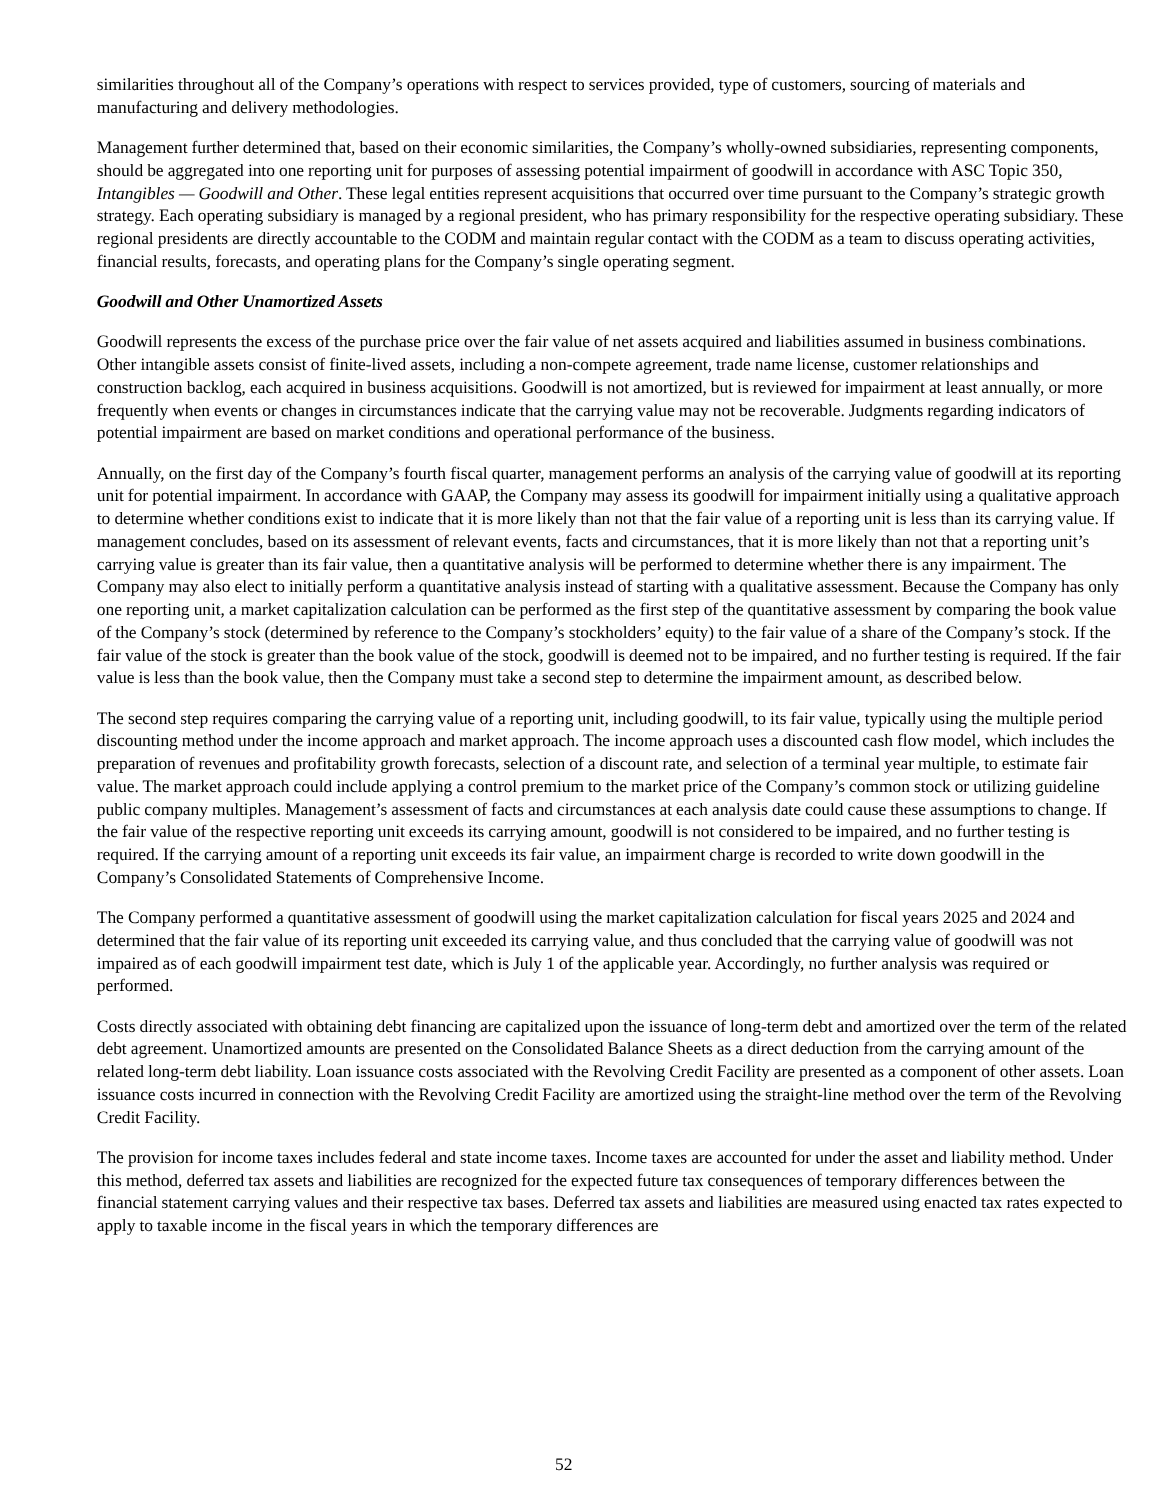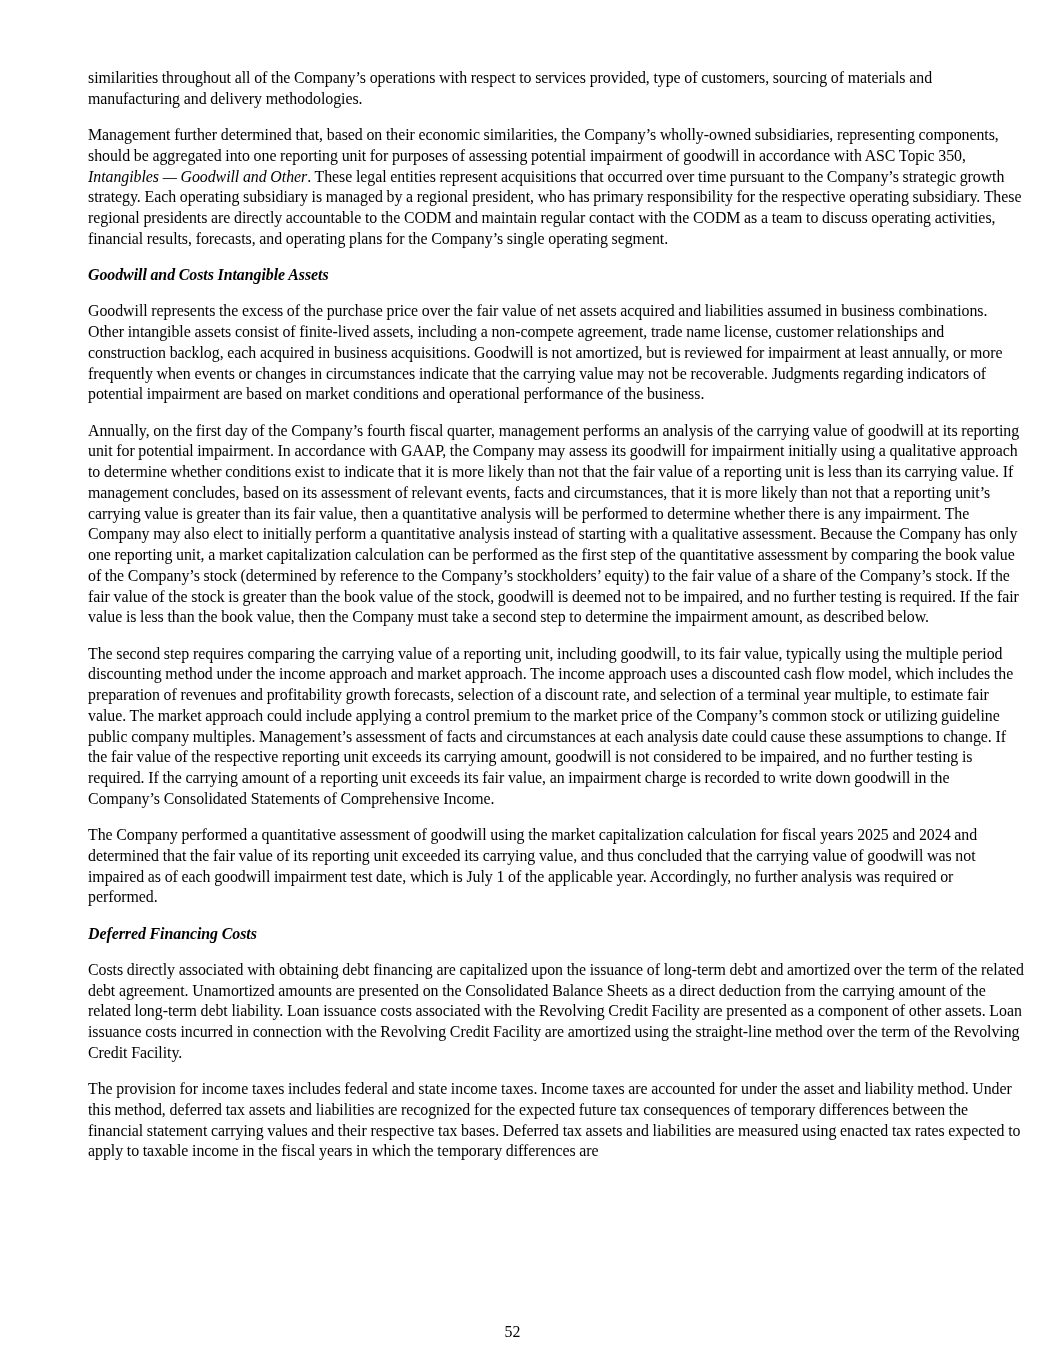--- a/index.html
+++ b/index.html
@@ -47,31 +47,30 @@
     }
   </style>
 </head>
 <body>
 
 <div class="page">
   <p class="para">similarities throughout all of the Company’s operations with respect to services provided, type of customers, sourcing of materials and manufacturing and delivery methodologies.</p>
 
   <p class="para"><span>Management further determined that, based on their economic similarities, the Company’s wholly-owned subsidiaries, representing components, should be aggregated into one reporting unit for purposes of assessing potential impairment of goodwill in accordance with ASC Topic 350, </span><em>Intangibles — Goodwill and Other</em><span>. These legal entities represent acquisitions that occurred over time pursuant to the Company’s strategic growth strategy. Each operating subsidiary is managed by a regional president, who has primary responsibility for the respective operating subsidiary. These regional presidents are directly accountable to the CODM and maintain regular contact with the CODM as a team to discuss operating activities, financial results, forecasts, and operating plans for the Company’s single operating segment.</span></p>
 
-  <p class="heading">Goodwill and Costs Intangible Assets</p>
+  <p class="heading">Goodwill and Other Unamortized Assets</p>
 
   <p class="para">Goodwill represents the excess of the purchase price over the fair value of net assets acquired and liabilities assumed in business combinations. Other intangible assets consist of finite-lived assets, including a non-compete agreement, trade name license, customer relationships and construction backlog, each acquired in business acquisitions. Goodwill is not amortized, but is reviewed for impairment at least annually, or more frequently when events or changes in circumstances indicate that the carrying value may not be recoverable. Judgments regarding indicators of potential impairment are based on market conditions and operational performance of the business.</p>
 
   <p class="para">Annually, on the first day of the Company’s fourth fiscal quarter, management performs an analysis of the carrying value of goodwill at its reporting unit for potential impairment. In accordance with GAAP, the Company may assess its goodwill for impairment initially using a qualitative approach to determine whether conditions exist to indicate that it is more likely than not that the fair value of a reporting unit is less than its carrying value. If management concludes, based on its assessment of relevant events, facts and circumstances, that it is more likely than not that a reporting unit’s carrying value is greater than its fair value, then a quantitative analysis will be performed to determine whether there is any impairment. The Company may also elect to initially perform a quantitative analysis instead of starting with a qualitative assessment. Because the Company has only one reporting unit, a market capitalization calculation can be performed as the first step of the quantitative assessment by comparing the book value of the Company’s stock (determined by reference to the Company’s stockholders’ equity) to the fair value of a share of the Company’s stock. If the fair value of the stock is greater than the book value of the stock, goodwill is deemed not to be impaired, and no further testing is required. If the fair value is less than the book value, then the Company must take a second step to determine the impairment amount, as described below.</p>
 
   <p class="para">The second step requires comparing the carrying value of a reporting unit, including goodwill, to its fair value, typically using the multiple period discounting method under the income approach and market approach. The income approach uses a discounted cash flow model, which includes the preparation of revenues and profitability growth forecasts, selection of a discount rate, and selection of a terminal year multiple, to estimate fair value. The market approach could include applying a control premium to the market price of the Company’s common stock or utilizing guideline public company multiples. Management’s assessment of facts and circumstances at each analysis date could cause these assumptions to change. If the fair value of the respective reporting unit exceeds its carrying amount, goodwill is not considered to be impaired, and no further testing is required. If the carrying amount of a reporting unit exceeds its fair value, an impairment charge is recorded to write down goodwill in the Company’s Consolidated Statements of Comprehensive Income.</p>
 
   <p class="para">The Company performed a quantitative assessment of goodwill using the market capitalization calculation for fiscal years 2025 and 2024 and determined that the fair value of its reporting unit exceeded its carrying value, and thus concluded that the carrying value of goodwill was not impaired as of each goodwill impairment test date, which is July 1 of the applicable year. Accordingly, no further analysis was required or performed.</p>
 
-  <p class="heading">Deferred Financing Costs</p>
 
   <p class="para">Costs directly associated with obtaining debt financing are capitalized upon the issuance of long-term debt and amortized over the term of the related debt agreement. Unamortized amounts are presented on the Consolidated Balance Sheets as a direct deduction from the carrying amount of the related long-term debt liability. Loan issuance costs associated with the Revolving Credit Facility are presented as a component of other assets. Loan issuance costs incurred in connection with the Revolving Credit Facility are amortized using the straight-line method over the term of the Revolving Credit Facility.</p>
 
 
   <p class="para">The provision for income taxes includes federal and state income taxes. Income taxes are accounted for under the asset and liability method. Under this method, deferred tax assets and liabilities are recognized for the expected future tax consequences of temporary differences between the financial statement carrying values and their respective tax bases. Deferred tax assets and liabilities are measured using enacted tax rates expected to apply to taxable income in the fiscal years in which the temporary differences are</p>
 </div>
 
 <div class="page-number">52</div>
 
 </body></html>

